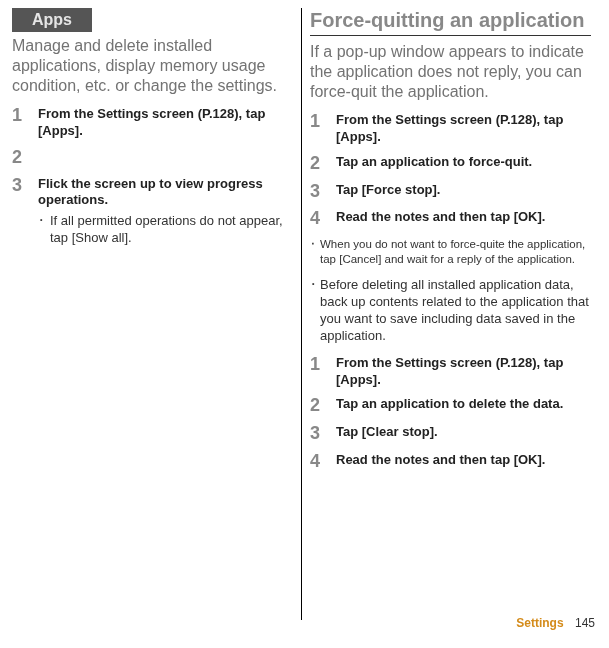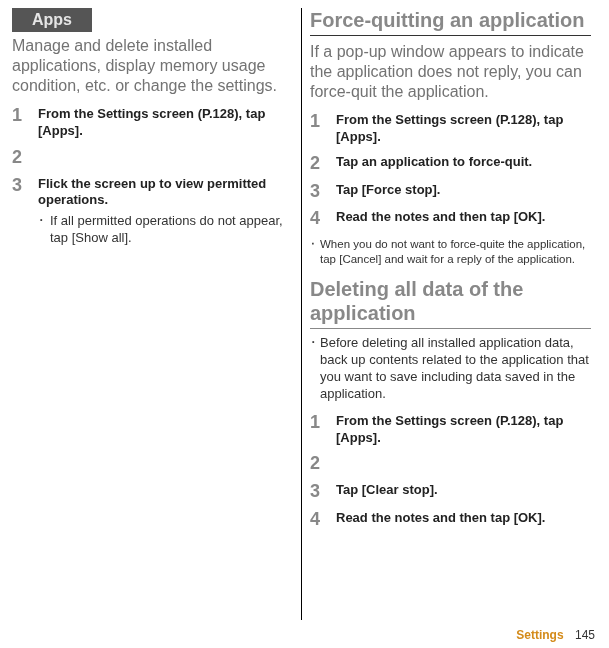--- a/index.html
+++ b/index.html
@@ -14,21 +14,21 @@
   .step { display: flex; margin-bottom: 8px; }
   .step-num { color: #888; font-weight: bold; font-size: 18px; width: 26px; flex-shrink: 0; line-height: 1.1; }
   .step-text { font-size: 13px; font-weight: bold; line-height: 1.3; color: #222; }
   .sub-bullet { display: flex; font-size: 13px; color: #333; font-weight: normal; margin-top: 4px; }
   .sub-bullet .dot { width: 12px; flex-shrink: 0; }
   .info-head { font-weight: bold; font-size: 13px; margin-top: 4px; margin-bottom: 2px; }
   .info-item { display: flex; font-size: 11.5px; color: #333; line-height: 1.3; margin-bottom: 10px; }
   .info-item .dot { width: 10px; flex-shrink: 0; }
   .pre-bullet { display: flex; font-size: 13px; color: #333; line-height: 1.3; margin-bottom: 10px; }
   .pre-bullet .dot { width: 10px; flex-shrink: 0; }
-  .footer { position: absolute; bottom: 6px; right: 14px; font-size: 12px; }
+  .footer { position: absolute; bottom: 18px; right: 14px; font-size: 12px; }
   .footer .label { color: #d48b1a; font-weight: bold; margin-right: 8px; }
   .footer .num { color: #333; }
 </style>
 </head>
 <body>
 
 <div class="page">
   <div class="col col-left">
     <div class="apps-header">Apps</div>
     <div class="body-text">Manage and delete installed applications, display memory usage condition, etc. or change the settings.</div>
@@ -37,21 +37,21 @@
     <div class="step">
       <div class="step-num">1</div>
       <div class="step-text">From the Settings screen (P.128), tap [Apps].</div>
     </div>
     <div class="step">
       <div class="step-num">2</div>
     </div>
     <div class="step">
       <div class="step-num">3</div>
       <div class="step-text">
-        <span>Flick the screen up to view permitted operations.</span>
+        <span>Flick the screen up to view progress operations.</span>
         <div class="sub-bullet">
           <span class="dot">･</span>
           <span>If all permitted operations do not appear, tap [Show all].</span>
         </div>
       </div>
     </div>
   </div>
 
   <div class="col">
     <div class="section-title section-title-dark">Force-quitting an application</div>
@@ -72,32 +72,32 @@
     <div class="step">
       <div class="step-num">4</div>
       <div class="step-text">Read the notes and then tap [OK].</div>
     </div>
 
     <div class="info-item">
       <span class="dot">･</span>
       <span>When you do not want to force-quite the application, tap [Cancel] and wait for a reply of the application.</span>
     </div>
 
-    <div class="section-title">Deleting all data of the application</div>
     <div class="pre-bullet">
       <span class="dot">･</span>
       <span>Before deleting all installed application data, back up contents related to the application that you want to save including data saved in the application.</span>
     </div>
 
     <div class="step">
       <div class="step-num">1</div>
       <div class="step-text">From the Settings screen (P.128), tap [Apps].</div>
     </div>
     <div class="step">
       <div class="step-num">2</div>
+      <div class="step-text">Tap an application to delete the data.</div>
     </div>
     <div class="step">
       <div class="step-num">3</div>
       <div class="step-text">Tap [Clear stop].</div>
     </div>
     <div class="step">
       <div class="step-num">4</div>
       <div class="step-text">Read the notes and then tap [OK].</div>
     </div>
   </div>

